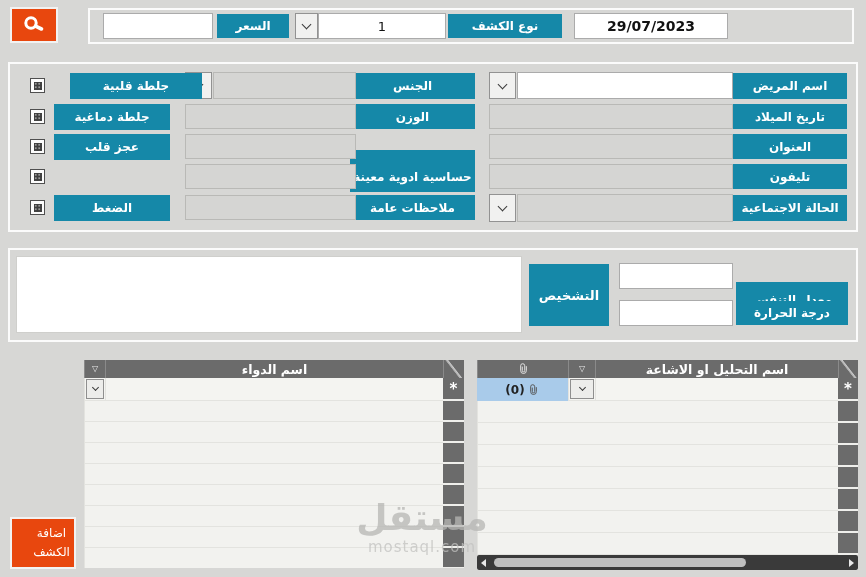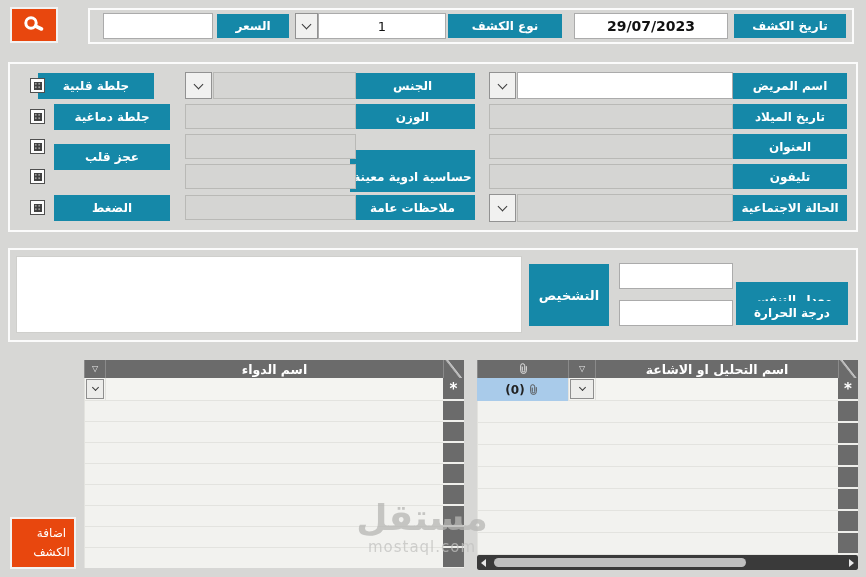--- a/index.html
+++ b/index.html
@@ -64,21 +64,20 @@
   <button class="btn-orange" style="left:10px; top:7px; width:48px; height:36px;">
     <span style="display:flex;">
       <svg width="26" height="22" viewBox="0 0 26 22">
         <circle cx="10" cy="9" r="5.2" fill="none" stroke="#FFFFFF" stroke-width="3"></circle>
         <line x1="14.5" y1="12.2" x2="20.5" y2="15" stroke="#FFFFFF" stroke-width="3.6" stroke-linecap="round"></line>
       </svg>
     </span>
   </button>
 
   <div class="panel" style="left:88px; top:8px; width:766px; height:36px;">
-    <button class="btn-teal" style="left:644px; top:4px; width:112px; height:24px;">تاريخ الكشف</button>
     <input class="input-white" style="left: 484px; top: 3px; width: 154px; height: 26px; font-size: 14px;" value="29/07/2023">
     <button class="btn-teal" style="left:358px; top:4px; width:114px; height:24px;">نوع الكشف</button>
     <input class="input-white" style="left: 228px; top: 3px; width: 128px; height: 26px; font-weight: normal;" value="1">
     <div class="combo-arrow" style="left:205px; top:3px; width:23px; height:26px;">
       <span class="chev"></span>
     </div>
     <button class="btn-teal" style="left:127px; top:4px; width:72px; height:24px;">السعر</button>
     <input class="input-white" style="left: 13px; top: 3px; width: 110px; height: 26px;" value="">
   </div>
 
@@ -116,31 +115,31 @@
 
     <button class="btn-teal" style="left:340px; top:86px; width:125px; height:42px;">الطول</button>
     <input class="input-gray" style="left: 175px; top: 70px; width: 171px; height: 25px;" disabled="" value="">
 
     <button class="btn-teal" style="left:340px; top:100px; width:125px; height:25px;">حساسية ادوية معينة</button>
     <input class="input-gray" style="left: 175px; top: 100px; width: 171px; height: 25px;" disabled="" value="">
 
     <button class="btn-teal" style="left:340px; top:131px; width:125px; height:25px;">ملاحظات عامة</button>
     <input class="input-gray" style="left: 175px; top: 131px; width: 171px; height: 25px;" disabled="" value="">
 
-    <button class="btn-teal" style="left:28px; top:9px; width:116px; height:26px;">جلطة قلبية</button>
+    <button class="btn-teal" style="left:60px; top:9px; width:132px; height:26px;">جلطة قلبية</button>
     <span class="checkbox" style="left:20px; top:14px;">
         <span class="inner"></span>
       </span>
 
     <button class="btn-teal" style="left:44px; top:40px; width:116px; height:26px;">جلطة دماغية</button>
     <span class="checkbox" style="left:20px; top:45px;">
         <span class="inner"></span>
       </span>
 
-    <button class="btn-teal" style="left:44px; top:80px; width:116px; height:26px;">عجز قلب</button>
+    <button class="btn-teal" style="left:44px; top:70px; width:116px; height:26px;">عجز قلب</button>
     <span class="checkbox" style="left:20px; top:75px;">
         <span class="inner"></span>
       </span>
 
     <span class="checkbox" style="left:20px; top:105px;">
         <span class="inner"></span>
       </span>
 
     <button class="btn-teal" style="left:44px; top:131px; width:116px; height:26px;">الضغط</button>
     <span class="checkbox" style="left:20px; top:136px;">

